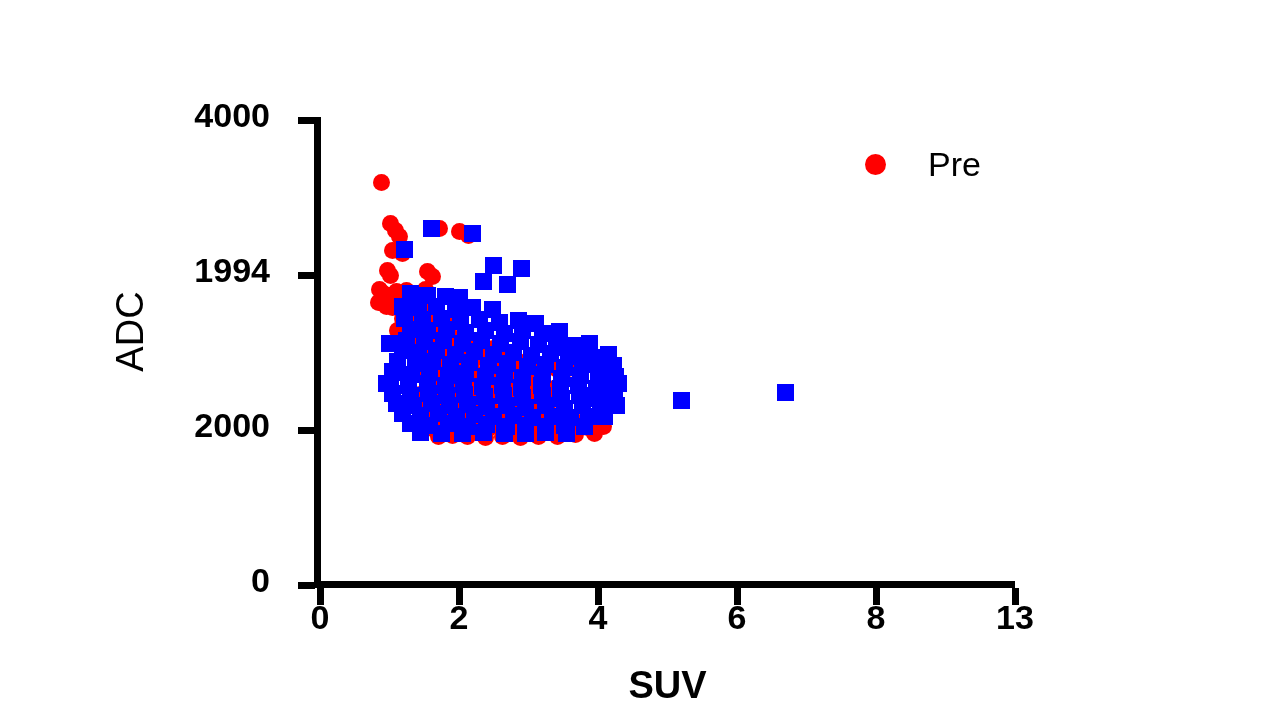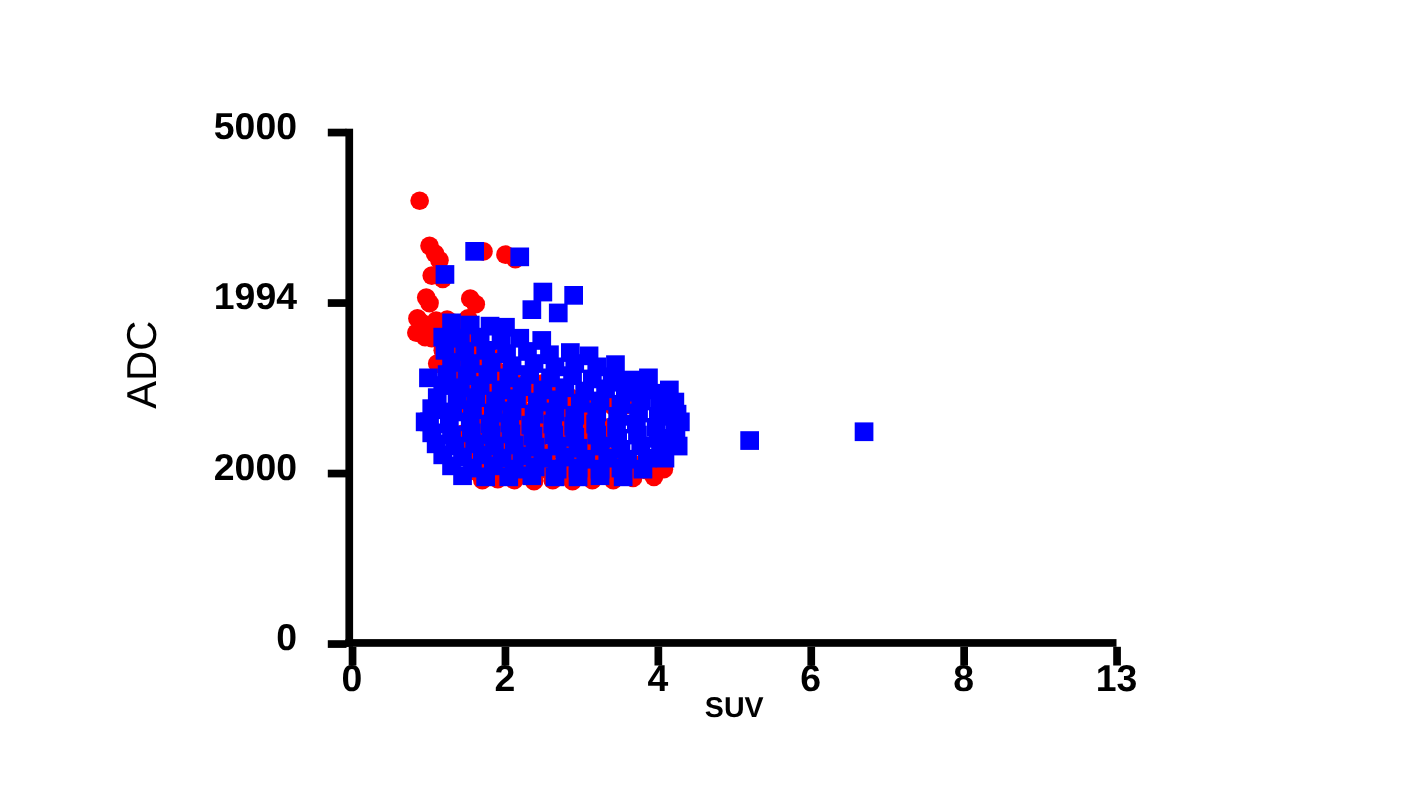--- a/index.html
+++ b/index.html
@@ -122,24 +122,24 @@
     text-align: center;
     transform: rotate(-90deg);
     transform-origin: center center;
     font-size: 38px;
     color: #000000;
     font-family: "Liberation Sans", sans-serif;
   }
   #x-axis-label {
     position: absolute;
     left: 320px;
-    top: 628px;
+    top: 664px;
     width: 695px;
     text-align: center;
-    font-size: 26px;
+    font-size: 38px;
     font-weight: bold;
     color: #000000;
     font-family: "Liberation Sans", sans-serif;
   }
   
   #legend {
     position: absolute;
     left: 858px;
     top: 142px;
     width: 200px;
@@ -184,21 +184,21 @@
   <div id="x-axis-line"></div>
 
   <div id="y-ticks-layer">
       <div class="y-tick" style="top: 581.5px;"></div>
       <div class="y-tick-label" style="top: 563px;">0</div>
       <div class="y-tick" style="top: 426.5px;"></div>
       <div class="y-tick-label" style="top: 408px;">2000</div>
       <div class="y-tick" style="top: 271.5px;"></div>
       <div class="y-tick-label" style="top: 253px;">1994</div>
       <div class="y-tick" style="top: 116.5px;"></div>
-      <div class="y-tick-label" style="top: 98px;">5000</div>
+      <div class="y-tick-label" style="top: 98px;">4000</div>
     </div>
   <div id="x-ticks-layer">
       <div class="x-tick" style="left: 316.5px;"></div>
       <div class="x-tick-label" style="left: 320px;">0</div>
       <div class="x-tick" style="left: 455.5px;"></div>
       <div class="x-tick-label" style="left: 459px;">2</div>
       <div class="x-tick" style="left: 594.5px;"></div>
       <div class="x-tick-label" style="left: 598px;">4</div>
       <div class="x-tick" style="left: 733.5px;"></div>
       <div class="x-tick-label" style="left: 737px;">6</div>
@@ -512,15 +512,21 @@
         <div class="pt post" style="left: 253.675px; top: 232.5px;"></div>
         <div class="pt post" style="left: 288.425px; top: 234.05px;"></div>
         <div class="pt post" style="left: 290.51px; top: 254.2px;"></div>
         <div class="pt post" style="left: 298.85px; top: 263.5px;"></div>
         <div class="pt post" style="left: 361.4px; top: 280.55px;"></div>
         <div class="pt post" style="left: 465.65px; top: 272.8px;"></div>
       </div>
   </div>
 
   <div id="legend">
+      <div class="legend-row">
+        <div class="legend-swatch-box">
+          <div class="swatch-pre"></div>
+        </div>
+        <div class="legend-label">Pre</div>
+      </div>
     </div>
 
 </div>
 
 </body></html>

